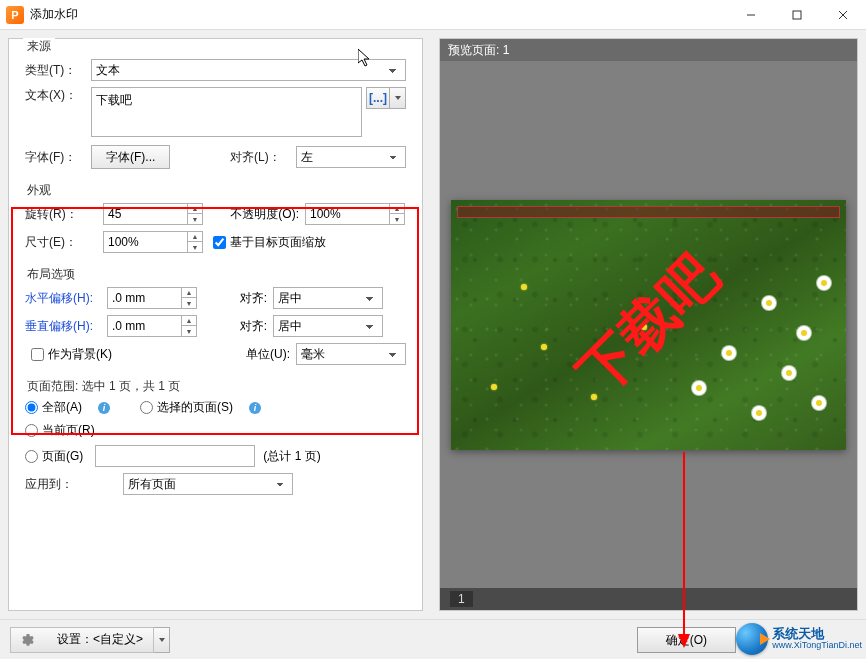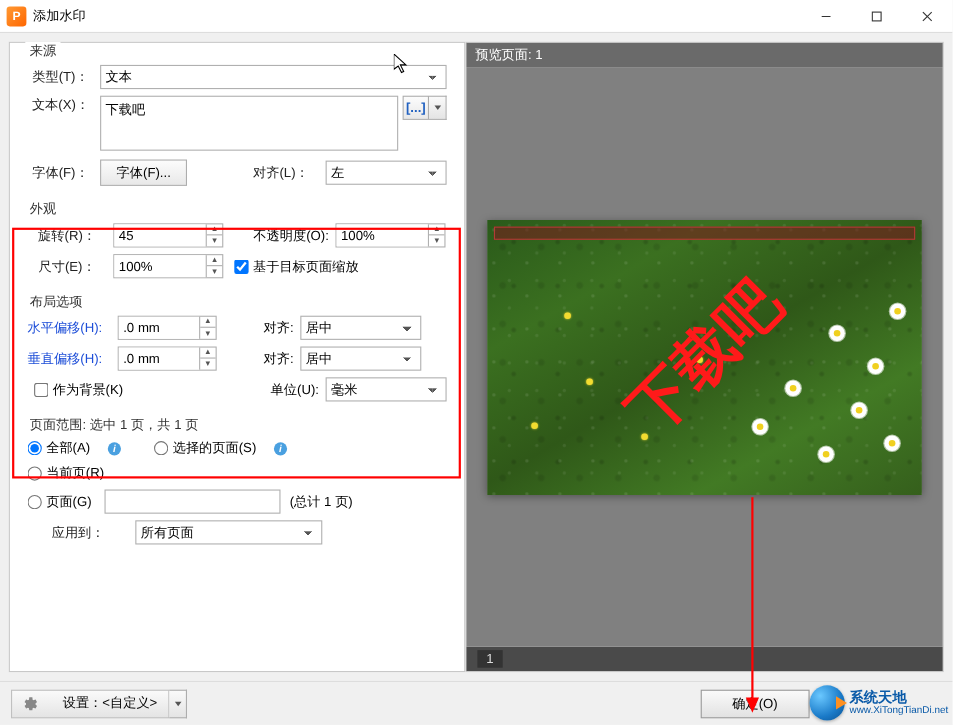--- a/index.html
+++ b/index.html
@@ -4,30 +4,30 @@
 <style>
 * { box-sizing: border-box; margin: 0; padding: 0; font-family: "Microsoft YaHei", "SimSun", sans-serif; font-size: 12px; }
 body { background: #fff; width: 866px; height: 659px; overflow: hidden; position: relative; }
 .titlebar { height: 30px; display: flex; align-items: center; border-bottom: 1px solid #ddd; background: #fff; }
 .titlebar-icon { width: 18px; height: 18px; margin: 0 6px; background: linear-gradient(135deg, #ff9933, #ff6600); border-radius: 3px; display:flex; align-items:center; justify-content:center; color:#fff; font-weight:bold; font-size:11px; }
 .titlebar-title { flex: 0 0 auto; }
 .titlebar-spacer { flex: 1; }
 .titlebar-btn { width: 46px; height: 30px; display: flex; align-items: center; justify-content: center; cursor: pointer; }
 .titlebar-btn svg { width: 10px; height: 10px; }
 
-.content { position: absolute; top: 30px; bottom: 40px; left: 0; right: 0; display: flex; padding: 8px; gap: 0; background:#f0f0f0; }
+.content { position: absolute; top: 30px; bottom: 40px; left: 0; right: 0; display: flex; padding: 8px; gap: 16px; background:#f0f0f0; }
 .left-pane { width: 415px; background: #fff; border: 1px solid #c8c8c8; position: relative; }
 .right-pane { flex: 1; background: #fff; border: 1px solid #c8c8c8; display: flex; flex-direction: column; }
 
 .group { position: relative; margin: 6px; }
 .group-title { position: absolute; top: -7px; left: 8px; background: #fff; padding: 0 4px; color: #333; z-index:2; }
 .group-body { padding: 14px 10px 8px 10px; }
 
 .row { display: flex; align-items: center; margin-bottom: 6px; }
-.lbl { width: 60px; text-align: center; margin-right: 6px; color: #222; }
+.lbl { width: 60px; text-align: left; margin-right: 6px; color: #222; }
 .lbl2 { width: 78px; text-align: left; margin-right: 4px; color: #1d4ed8; }
 .lbl3 { width: 60px; text-align: left; margin-right: 6px; color: #222; }
 
 select, input[type="text"], .combo, textarea {
  border: 1px solid #b0b0b0; background: #fff; padding: 2px 4px; height: 22px; outline: none;
 }
 select { appearance: none; background-image: linear-gradient(45deg, transparent 50%, #555 50%), linear-gradient(135deg, #555 50%, transparent 50%); background-position: calc(100% - 12px) 9px, calc(100% - 8px) 9px; background-size: 4px 4px, 4px 4px; background-repeat: no-repeat; padding-right: 20px; }
 textarea { height: 50px; resize: none; padding: 4px; }
 .spin { display: flex; align-items: center; border: 1px solid #b0b0b0; height: 22px; background:#fff; }
 .spin input { border: none; flex: 1; height: 20px; padding: 0 4px; outline:none; width: 50px; }

